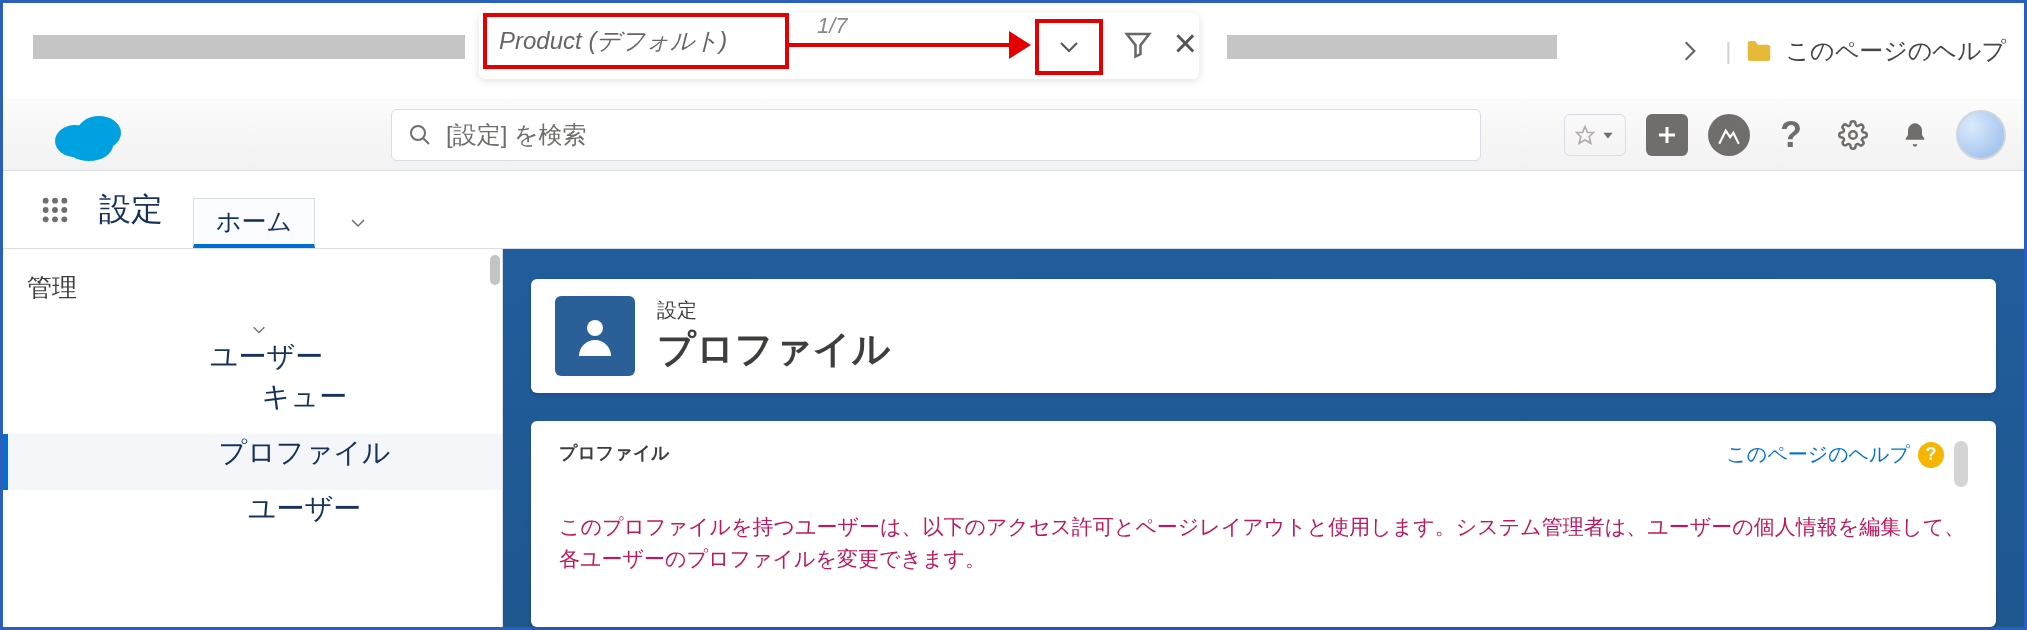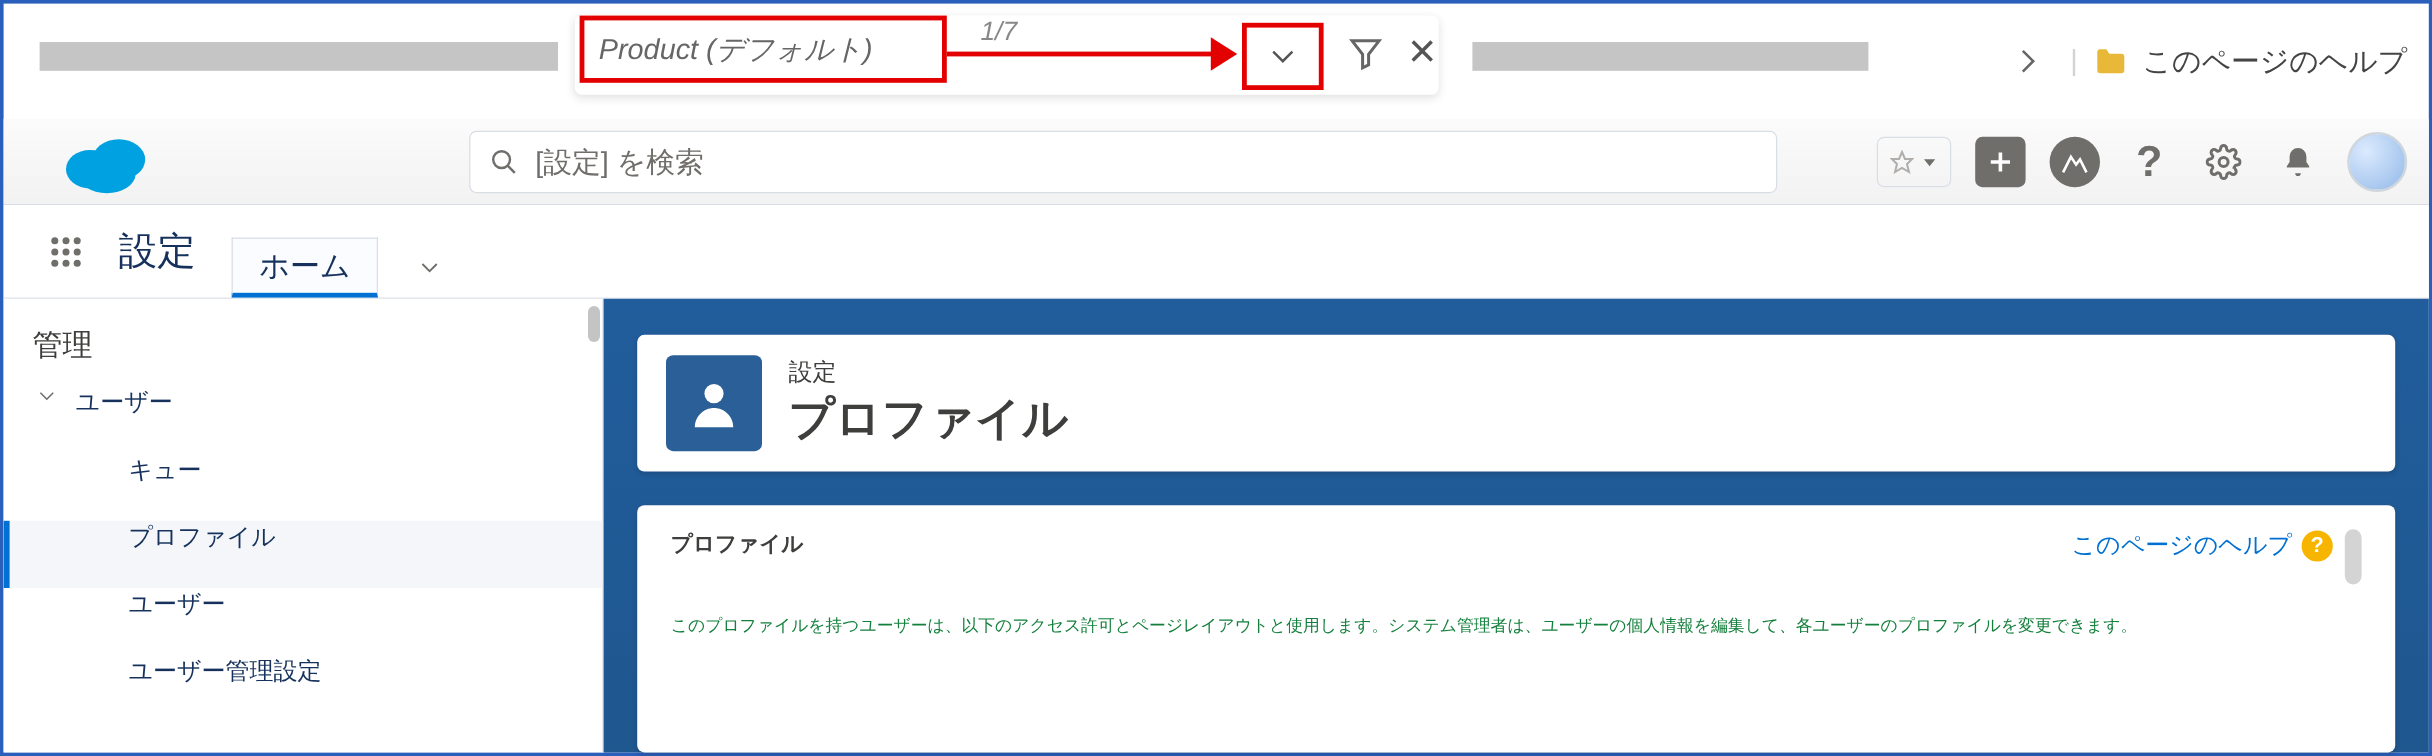--- a/index.html
+++ b/index.html
@@ -46,39 +46,39 @@
 .launcher { width: 64px; display: flex; align-items: center; justify-content: center; color: #706e6b; margin-left: 20px; }
 .subnav-title { display: flex; align-items: center; padding: 0 30px 0 12px; font-size: 32px; color: #16325c; }
 .subnav-tab { display: flex; align-items: center; padding: 0 22px; font-size: 25px; color: #16325c; margin-top: 27px; }
 .subnav-tab.active { border-bottom: 4px solid #0070d2; padding-bottom: 0; border-top: 1px solid #d8dde6; border-left: 1px solid #d8dde6; border-right: 1px solid #d8dde6; background: #fafcff; }
 
 
 .sf-body { position: absolute; top: 246px; bottom: 0; left: 0; right: 0; display: flex; }
 .sidebar { width: 500px; border-right: 1px solid #d8dde6; position: relative; padding-top: 14px; background:#fff; }
 .scroll-thumb { position:absolute; right:2px; top:6px; width:10px; height:30px; background:#c4c4c4; border-radius:5px; }
 .tree-header { padding: 8px 24px 18px 24px; font-size: 25px; color: #3e3e3c; }
-.tree-item { display: flex; align-items: flex-start; height: 56px; font-size: 20px; color: #16325c; padding-left: 28px; }
+.tree-item { display: flex; align-items: center; height: 56px; font-size: 28px; color: #16325c; padding-left: 28px; flex-direction: column; }
 .tree-item.indent1 { padding-left: 104px; }
 .tree-item.selected { background: #f4f6f9; border-left: 5px solid #0070d2; padding-left: 99px; }
 .tree-caret { margin-right: 16px; color: #706e6b; font-size: 18px; }
 
 .main-area { flex: 1; background: linear-gradient(#215d9c,#1f578f); position: relative; }
 .page-header-card { position: absolute; top: 30px; left: 28px; right: 28px; height: 114px; background: #fff; border-radius: 6px; display: flex; align-items: center; padding: 0 24px; gap: 22px; box-shadow: 0 2px 4px rgba(0,0,0,0.15); }
 .page-icon { width: 80px; height: 80px; background: #2b5f98; border-radius: 6px; display:flex; align-items:center; justify-content:center; color:#fff; }
 .page-titles .kicker { font-size: 20px; color: #3e3e3c; }
 .page-titles .title { font-size: 38px; font-weight: 700; color: #3e3e3c; }
 
 .content-card { position: absolute; top: 172px; left: 28px; right: 28px; bottom: 0; background: #fff; border-radius: 6px; padding: 20px 28px; box-shadow: 0 2px 4px rgba(0,0,0,0.15); }
 .detail-label { font-size: 18px; color: #3e3e3c; font-weight: 700; }
 .detail-title { font-size: 34px; color: #3e3e3c; margin-top: 2px; }
 .card-top { display: flex; justify-content: space-between; align-items: flex-start; }
 .help-link { font-size: 20px; color: #0070d2; display: flex; align-items: center; gap: 8px; }
 .help-dot { width: 26px; height: 26px; border-radius: 50%; background: #f7b500; color: #fff; display:flex; align-items:center; justify-content:center; font-weight:bold; font-size:18px; }
 .scroll-pill { width: 14px; height: 46px; background: #d4d4d4; border-radius: 7px; margin-left: 6px; }
-.card-paragraph { font-size: 14px; color: #15803d; margin-top: 24px; line-height: 1.5; }
+.card-paragraph { font-size: 21px; color: #be185d; margin-top: 24px; line-height: 1.5; }
 
 svg { display: block; }
 </style>
 </head>
 <body>
 
 <div class="frame">
 
   <div class="browser-bar">
     <div class="gray-block g1"></div>
@@ -214,23 +214,20 @@
         <span>ユーザー</span>
       </div>
       <div class="tree-item indent1">
         <span>キュー</span>
       </div>
       <div class="tree-item selected">
         <span>プロファイル</span>
       </div>
       <div class="tree-item indent1">
         <span>ユーザー</span>
-      </div>
-      <div class="tree-item indent1">
-        <span>ユーザー管理設定</span>
       </div>
     </div>
 
     <div class="main-area">
       <div class="page-header-card">
         <div class="page-icon">
           <svg width="48" height="48" viewBox="0 0 24 24" fill="currentColor">
               <circle cx="12" cy="8" r="4"></circle>
               <path d="M4 22c0-4.4 3.6-8 8-8s8 3.6 8 8"></path>
             </svg>

